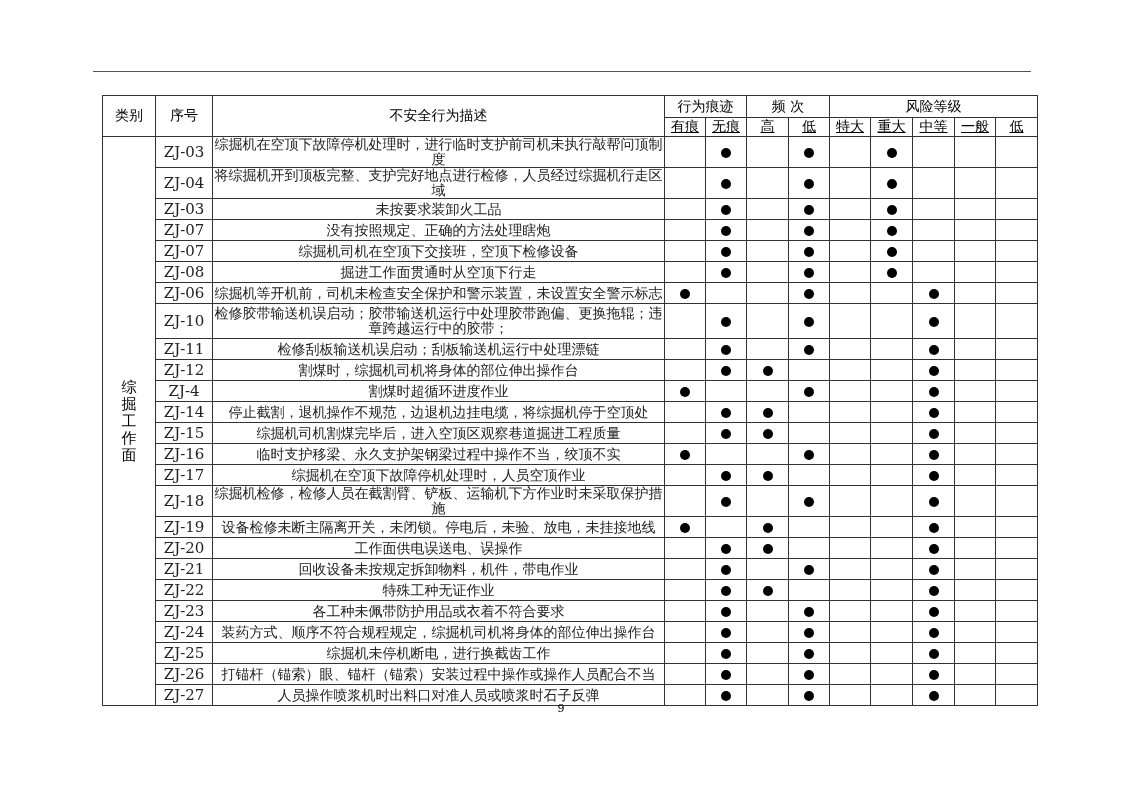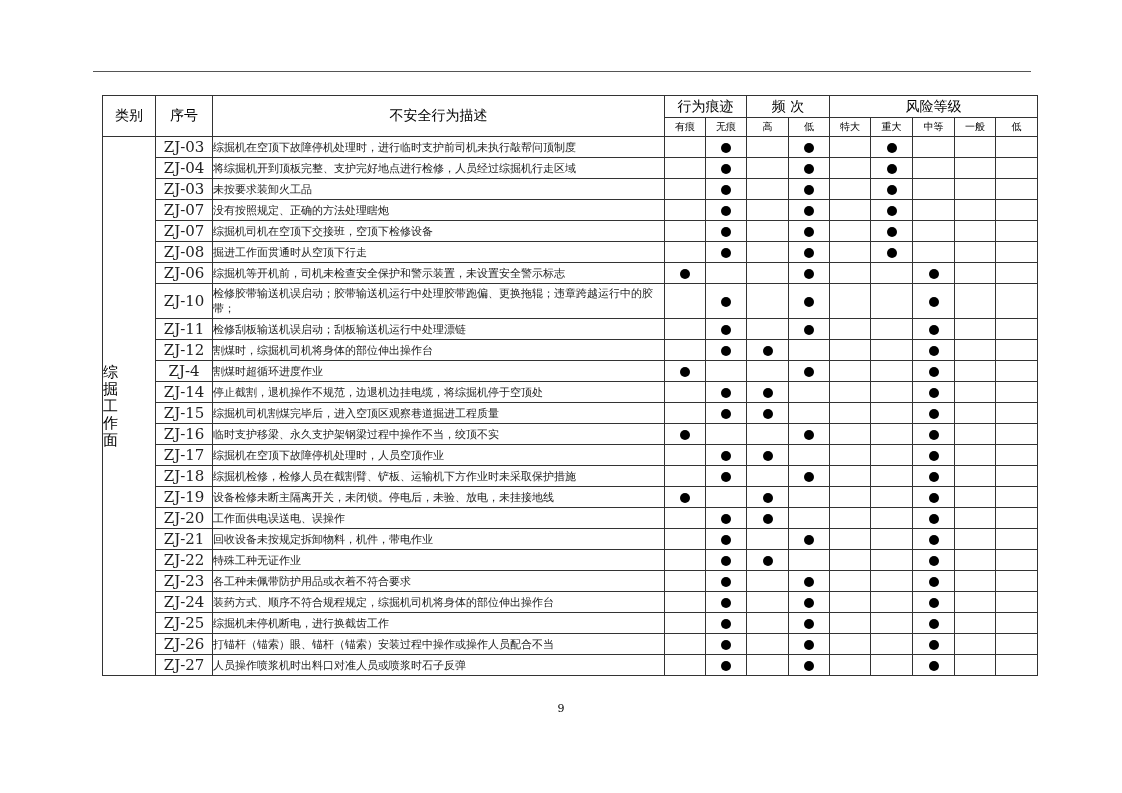--- a/index.html
+++ b/index.html
@@ -2,28 +2,28 @@
 <html><head>
 <meta charset="utf-8">
 <style>
   html, body { margin: 0; padding: 0; background: #ffffff; }
   body { width: 1122px; height: 793px; position: relative; overflow: hidden;
          font-family: "DejaVu Serif", "Liberation Serif", serif; color: #000; }
   .top-rule { position: absolute; left: 93px; top: 71px; width: 938px; height: 1px; background: #555; }
   table.risk { position: absolute; left: 102px; top: 95px; border-collapse: collapse; table-layout: fixed; width: 936px; }
   table.risk td, table.risk th { border: 1px solid #333; padding: 0; font-weight: normal; }
   th.h { font-family: "DejaVu Sans", "Liberation Sans", sans-serif; font-weight: bold; font-size: 14px; text-align: center; }
-  th.sub { font-family: "DejaVu Sans", "Liberation Sans", sans-serif; font-weight: bold; font-size: 10px; text-align: center; height: 18px; }
+  th.sub { font-family: "DejaVu Sans", "Liberation Sans", sans-serif; font-weight: bold; font-size: 14px; text-align: center; height: 18px; text-decoration: underline; }
   tr.hr1 th { height: 21px; }
   td.code { font-family: "DejaVu Serif", "Liberation Serif", serif; font-size: 15px; text-align: center; color: #222; }
-  td.desc { font-size: 11px; padding-left: 5px; line-height: 15px; color: #222; }
+  td.desc { font-size: 14px; padding-left: 5px; line-height: 15px; color: #222; text-align: center; }
   tr.row td { height: 20px; }
   tr.row.tall td { height: 34px; }
   td.mark { text-align: center; font-size: 13px; line-height: 1; }
-  td.cat { vertical-align: middle; font-family: "DejaVu Sans", "Liberation Sans", sans-serif;
+  td.cat { text-align: center; vertical-align: middle; font-family: "DejaVu Sans", "Liberation Sans", sans-serif;
            font-weight: bold; font-size: 15px; line-height: 17px; border-radius: 8px; }
   .cat-text { display: inline-block; width: 16px; word-break: break-all; }
   .page-num { position: absolute; top: 702px; left: 0; width: 1122px; text-align: center; font-size: 11px; }
   .dot { display: inline-block; width: 10px; height: 10px; border-radius: 50%; background: #000; vertical-align: middle; }
 </style>
 </head>
 <body>
 
 <div class="top-rule"></div>
 

